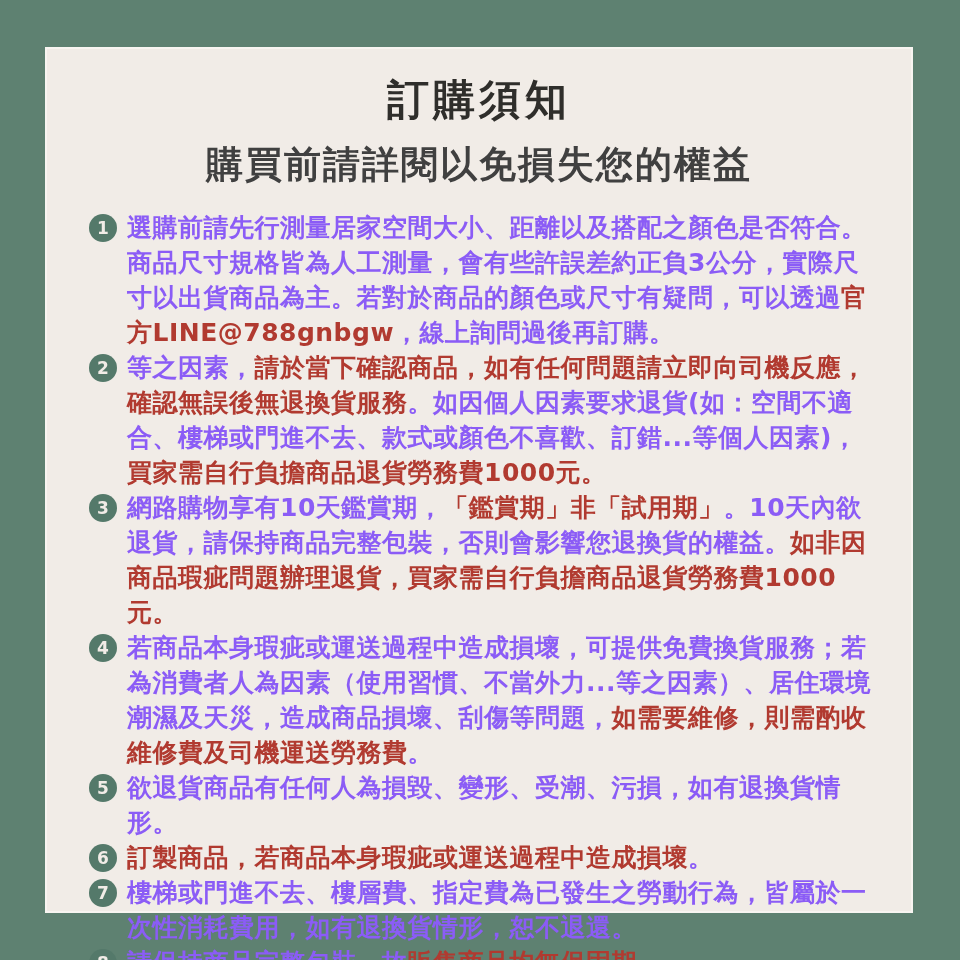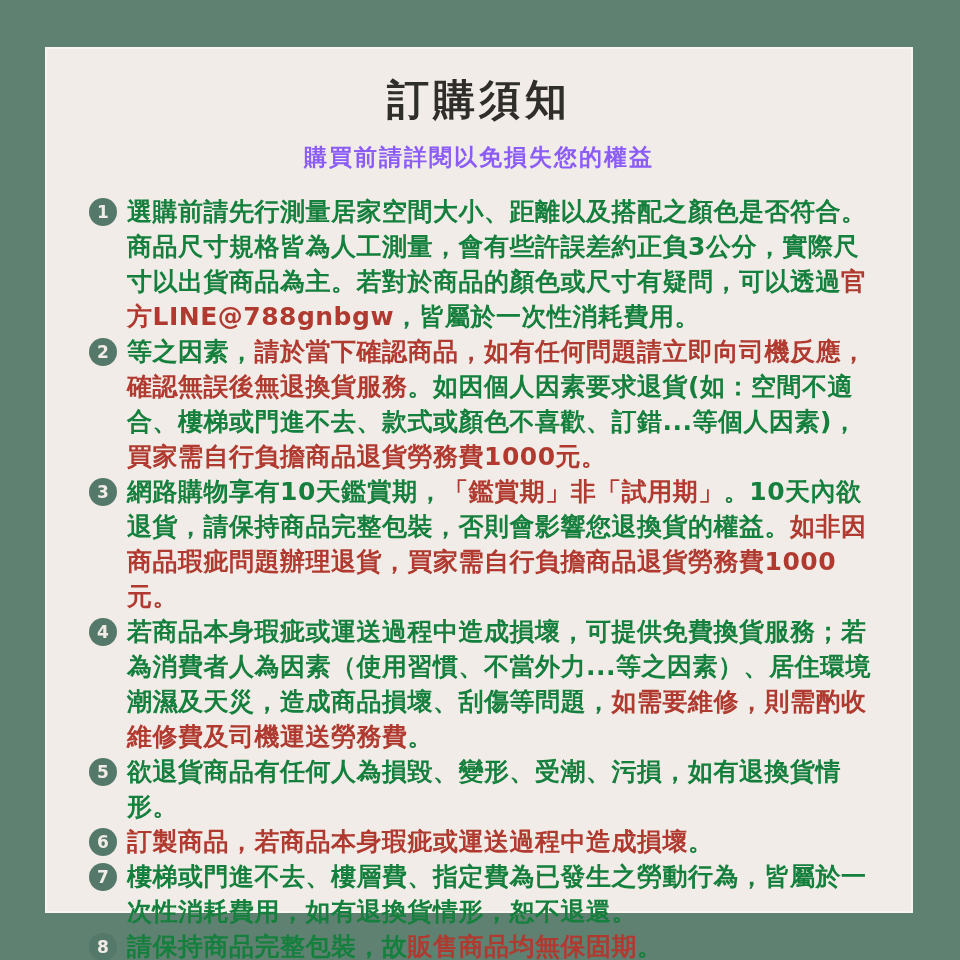--- a/index.html
+++ b/index.html
@@ -29,23 +29,23 @@
     text-align: center;
     font-size: 42px;
     font-weight: bold;
     color: #2f2e2b;
     letter-spacing: 4px;
     line-height: 1.1;
   }
   .page-subtitle {
     margin: 22px 0 0 0;
     text-align: center;
-    font-size: 23px;
+    font-size: 37px;
     font-weight: bold;
-    color: #8b5cf6;
+    color: #404040;
     letter-spacing: 2px;
     line-height: 1.1;
   }
   .notice-list {
     list-style: none;
     margin: 24px 0 0 0;
     padding: 0 32px 0 44px;
   }
   .notice-item {
     display: flex;
@@ -68,33 +68,33 @@
   }
   .notice-text {
     margin: 0;
     font-size: 25px;
     font-weight: bold;
     line-height: 35px;
     color: #3c3b38;
     letter-spacing: 0.5px;
     flex: 1 1 auto;
   }
-  .seg-dark { color: #15803d; }
+  .seg-dark { color: #8b5cf6; }
   .seg-red  { color: #b13a30; }
 </style>
 </head>
 <body>
 
 <div class="panel">
   <h1 class="page-title">訂購須知</h1>
   <h2 class="page-subtitle">購買前請詳閱以免損失您的權益</h2>
   <ol class="notice-list">
       <li class="notice-item">
         <span class="badge">1</span>
-        <p class="notice-text"><span class="seg-dark">選購前請先行測量居家空間大小、距離以及搭配之顏色是否符合。商品尺寸規格皆為人工測量，會有些許誤差約正負3公分，實際尺寸以出貨商品為主。若對於商品的顏色或尺寸有疑問，可以透過</span><span class="seg-red">官方LINE@788gnbgw</span><span class="seg-dark">，皆屬於一次性消耗費用。</span></p>
+        <p class="notice-text"><span class="seg-dark">選購前請先行測量居家空間大小、距離以及搭配之顏色是否符合。商品尺寸規格皆為人工測量，會有些許誤差約正負3公分，實際尺寸以出貨商品為主。若對於商品的顏色或尺寸有疑問，可以透過</span><span class="seg-red">官方LINE@788gnbgw</span><span class="seg-dark">，線上詢問過後再訂購。</span></p>
       </li>
       <li class="notice-item">
         <span class="badge">2</span>
         <p class="notice-text"><span class="seg-dark">等之因素，</span><span class="seg-red">請於當下確認商品，如有任何問題請立即向司機反應，確認無誤後無退換貨服務</span><span class="seg-dark">。如因個人因素要求退貨(如：空間不適合、樓梯或門進不去、款式或顏色不喜歡、訂錯...等個人因素)，</span><span class="seg-red">買家需自行負擔商品退貨勞務費1000元。</span></p>
       </li>
       <li class="notice-item">
         <span class="badge">3</span>
         <p class="notice-text"><span class="seg-dark">網路購物享有10天鑑賞期，</span><span class="seg-red">「鑑賞期」非「試用期」</span><span class="seg-dark">。10天內欲退貨，請保持商品完整包裝，否則會影響您退換貨的權益。</span><span class="seg-red">如非因商品瑕疵問題辦理退貨，買家需自行負擔商品退貨勞務費1000元。</span></p>
       </li>
       <li class="notice-item">

